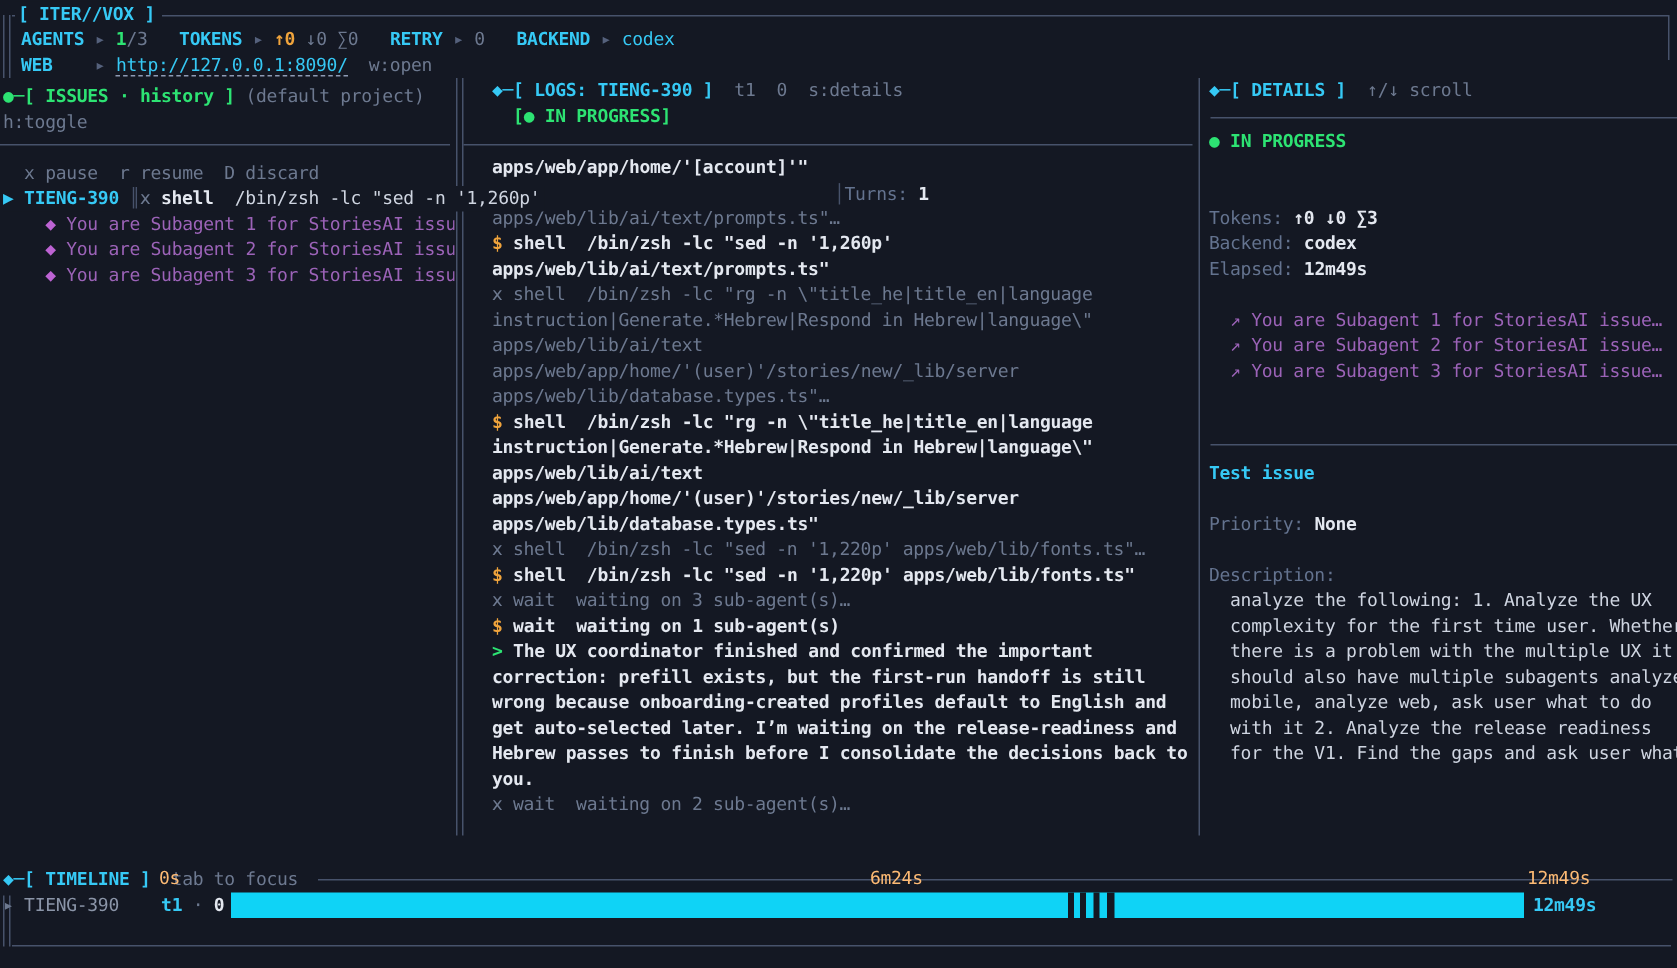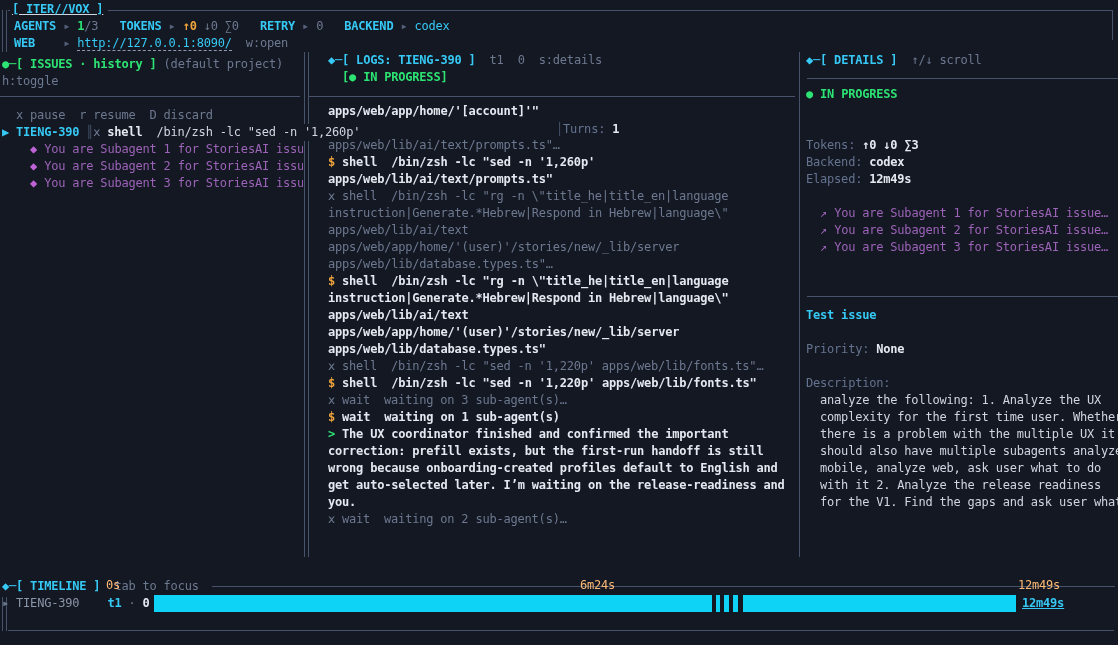--- a/index.html
+++ b/index.html
@@ -1,21 +1,21 @@
 <!DOCTYPE html>
 <html><head>
 <meta charset="utf-8">
 <style>
   html,body{margin:0;padding:0;background:#141823;}
   body{
     width:1118px;height:645px;position:relative;overflow:hidden;
     font-family:"DejaVu Sans Mono","Liberation Mono",monospace;
     font-size:12px;line-height:17px;letter-spacing:-0.2px;color:#cfd5e1;
   }
-  .abs{position:absolute;text-decoration:underline;}
+  .abs{position:absolute;}
   .row{height:17px;line-height:17px;white-space:pre;}
   .rows{position:absolute;}
   
   .cy{color:#36c9f5;font-weight:700}
   .cyn{color:#36c9f5}
   .grnb{color:#2de373;font-weight:700}
   .org{color:#f0a43c;font-weight:700}
   .wh{color:#e4e8f0;font-weight:700}
   .whn{color:#cfd5e1}
   .gr{color:#6d7990}
@@ -99,20 +99,21 @@
     <div class="row"><span class="wh">apps/web/app/home/'(user)'/stories/new/_lib/server</span></div>
     <div class="row"><span class="wh">apps/web/lib/database.types.ts"</span></div>
     <div class="row"><span class="gr">ⅹ shell  /bin/zsh -lc "sed -n '1,220p' apps/web/lib/fonts.ts"…</span></div>
     <div class="row"><span class="org">$ </span><span class="wh">shell  /bin/zsh -lc "sed -n '1,220p' apps/web/lib/fonts.ts"</span></div>
     <div class="row"><span class="gr">ⅹ wait  waiting on 3 sub-agent(s)…</span></div>
     <div class="row"><span class="org">$ </span><span class="wh">wait  waiting on 1 sub-agent(s)</span></div>
     <div class="row"><span class="grnb">&gt; </span><span class="wh">The UX coordinator finished and confirmed the important</span></div>
     <div class="row"><span class="wh">correction: prefill exists, but the first-run handoff is still</span></div>
     <div class="row"><span class="wh">wrong because onboarding-created profiles default to English and</span></div>
     <div class="row"><span class="wh">get auto-selected later. I’m waiting on the release-readiness and</span></div>
+    <div class="row"><span class="wh">Hebrew passes to finish before I consolidate the decisions back to</span></div>
     <div class="row"><span class="wh">you.</span></div>
     <div class="row"><span class="gr">ⅹ wait  waiting on 2 sub-agent(s)…</span></div>
   </div>
 <div class="rows" id="turns-badge" style="top:121px;left:556px"><div class="row"><span class="b">│</span><span class="lbl">Turns: </span><span class="wh">1</span></div></div>
 
 <div class="rows" id="details-rows" style="top:52px;left:806px">
     <div class="row"><span class="cyn">◆─</span><span class="cy">[ DETAILS ]</span><span class="gr">  ↑/↓ scroll</span></div>
     <div class="row"></div>
     <div class="row"><span class="grnb">● </span><span class="grnb">IN PROGRESS</span></div>
     <div class="row"></div>

